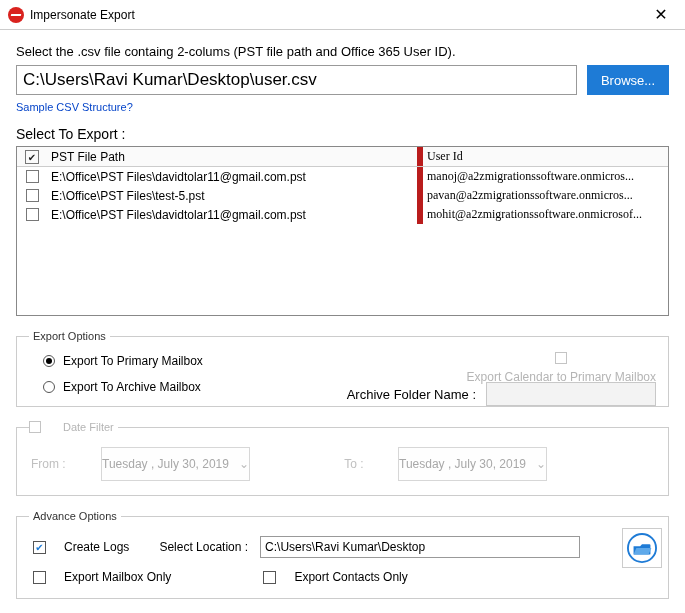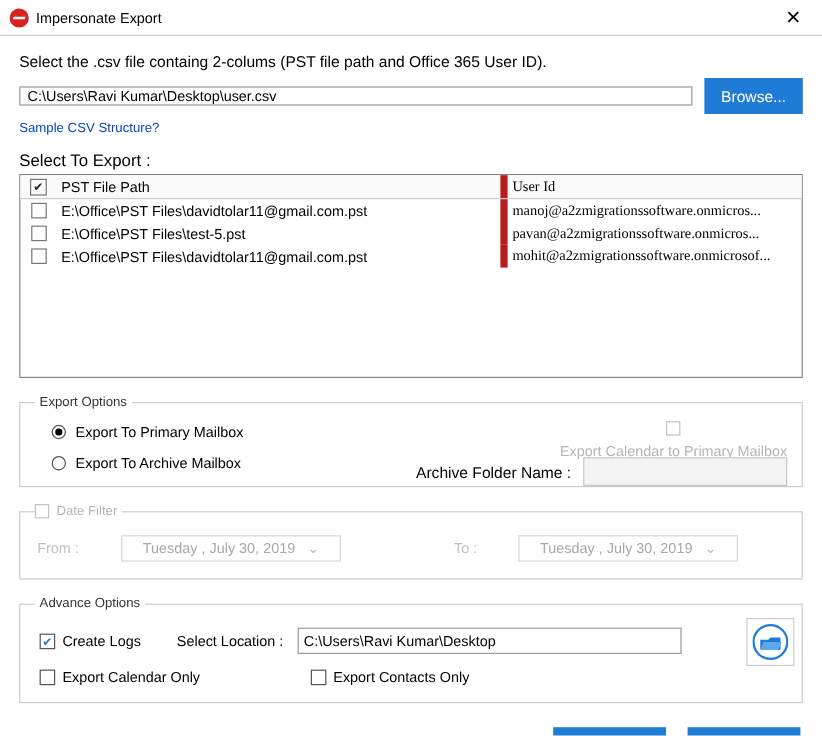--- a/index.html
+++ b/index.html
@@ -8,21 +8,21 @@
   .titlebar { height: 30px; border-bottom: 1px solid #ccc; display: flex; align-items: center; padding: 0 4px 0 8px; }
   .app-icon { width: 16px; height: 16px; border-radius: 8px; background: #d9221e; position: relative; margin-right: 6px; }
   .app-icon::before { content:""; position:absolute; left:3px; top:7px; width:10px; height:2px; background:#fff; transform: skewX(-15deg); }
   .titlebar .title { flex: 1; font-size: 12px; }
   .close-x { width: 40px; height: 28px; display: flex; align-items:center; justify-content:center; font-size: 16px; font-family: Arial; cursor: default; }
 
   .content { padding: 14px 16px 8px 16px; }
   .instruction { font-size: 13px; margin-bottom: 6px; }
 
   .file-row { display:flex; gap:10px; align-items:center; }
-  .file-input { flex:1; height:16px; border:1px solid #999; padding: 4px 6px; font-size:12px; }
+  .file-input { flex:1; height:30px; border:1px solid #999; padding: 4px 6px; font-size:17px; }
   .browse-btn { width:82px; height:30px; background:#1e7bd6; color:#fff; border:none; font-size:13px; display:flex; align-items:center; justify-content:center; }
 
   .csv-link { color:#0645c9; font-size:11px; display:inline-block; margin-top:6px; }
 
   .section-label { font-size:14px; margin: 12px 0 4px; }
 
   .grid { border:1px solid #888; height: 170px; }
   .grid-header, .grid-row { display:flex; align-items:center; font-size:12px; }
   .grid-header { border-bottom:1px solid #ccc; background:#fafafa; }
   .cell-check { width: 30px; display:flex; align-items:center; justify-content:center; padding:2px 0; }
@@ -45,34 +45,34 @@
   .radio.checked::after { content:""; width:6px; height:6px; background:#000; border-radius:50%; }
   .cal-disabled { position:absolute; right:12px; top:10px; color:#b5b5b5; display:flex; align-items:center; gap:6px; font-size:12px;flex-direction:column; }
   .chk-dis { width:12px; height:12px; border:1px solid #c4c4c4; display:inline-block; }
   .archive-row { position:absolute; right:12px; top:40px; display:flex; align-items:center; gap:10px; }
   .archive-row .label { font-size:13px; }
   .archive-input { width:170px; height:24px; border:1px solid #c8c8c8; background:#f3f3f3; }
 
   .date-row { display:flex; align-items:center; gap:14px; margin:8px 2px 4px; }
   .date-label { width:56px; text-align:left; font-size:12px; color:#c0c0c0; }
   .date-label.to { text-align:center; width:60px; margin-left:60px; }
-  .date-box { display:flex; align-items:center; border:1px solid #d7d7d7; height:22px; font-size:12px; color:#a8a8a8; background:#fefefe; padding:0 17px; gap:10px; }
+  .date-box { display:flex; align-items:center; border:1px solid #d7d7d7; height:34px; font-size:12px; color:#a8a8a8; background:#fefefe; padding:0 0; gap:10px; }
   .date-box .chev { color:#bcbcbc; }
-  .filter-chk-row { display:flex; align-items:center; gap:6px; font-size:11px; color:#b5b5b5; margin-left:-4px; }
+  .filter-chk-row { display:flex; align-items:center; gap:22px; font-size:11px; color:#b5b5b5; margin-left:-4px; }
 
   .adv { position:relative; }
   .adv-row1 { display:flex; align-items:center; gap:12px; margin:8px 4px; }
   .chk { width:13px; height:13px; border:1px solid #555; display:inline-flex; align-items:center; justify-content:center; }
   .chk.checked::before { content:"✔"; font-size:10px; color:#1e7bd6; }
   .loc-input { flex:1; max-width:320px; height:22px; border:1px solid #999; padding:0 4px; font-size:12px; }
   .folder-btn { width:40px; height:40px; border:1px solid #ccc; display:flex; align-items:center; justify-content:center; position:absolute; right:6px; top:6px; background:#fff; }
   .folder-btn svg { width:30px; height:30px; }
 
   .adv-row2 { display:flex; align-items:center; gap:28px; margin:12px 4px 4px; }
-  .chk-item { display:flex; align-items:flex-end; gap:6px; font-size:12px; }
+  .chk-item { display:flex; align-items:flex-end; gap:18px; font-size:12px; }
 
   .footer { display:flex; justify-content:flex-end; gap:18px; padding:12px 18px 12px; }
   .btn { width:94px; height:28px; background:#1e7bd6; color:#fff; border:none; font-size:13px; display:flex; align-items:center; justify-content:center; }
 </style>
 </head>
 <body>
 
 <div class="titlebar">
   <span class="app-icon"></span>
   <span class="title">Impersonate Export</span>
@@ -179,21 +179,21 @@
     <div class="folder-btn">
       <svg viewBox="0 0 32 32">
         <circle cx="16" cy="16" r="15" fill="none" stroke="#1e7bd6" stroke-width="2"></circle>
         <path d="M7 14 h7 l2 -2 h8 a1 1 0 0 1 1 1 v9 a1 1 0 0 1 -1 1 H8 a1 1 0 0 1 -1 -1 z" fill="#1e7bd6"></path>
         <path d="M10 16 h16 l-3 7 H7 z" fill="#5fa9ea"></path>
       </svg>
     </div>
     <div class="adv-row2">
       <label class="chk-item">
         <span class="chk"></span>
-        <span>Export Calendar Only</span>
+        <span>Export Mailbox Only</span>
       </label>
       <label class="chk-item" style="margin-left:64px;">
         <span class="chk"></span>
         <span>Export Contacts Only</span>
       </label>
     </div>
   </fieldset>
 </div>
 
 <div class="footer">

